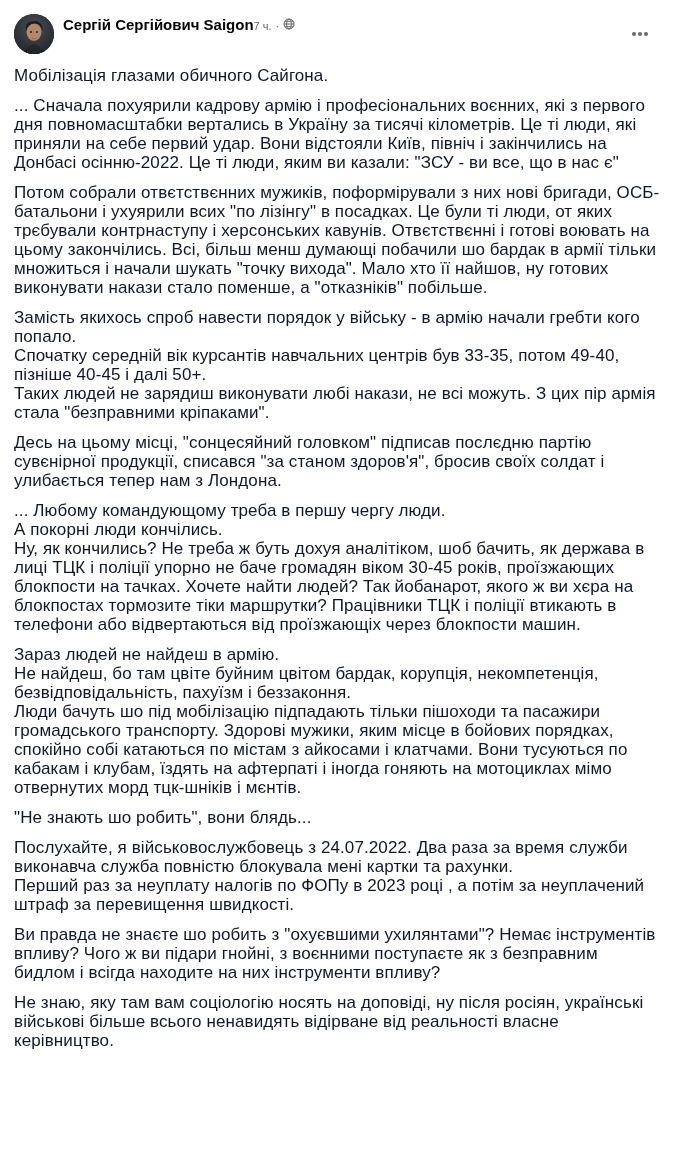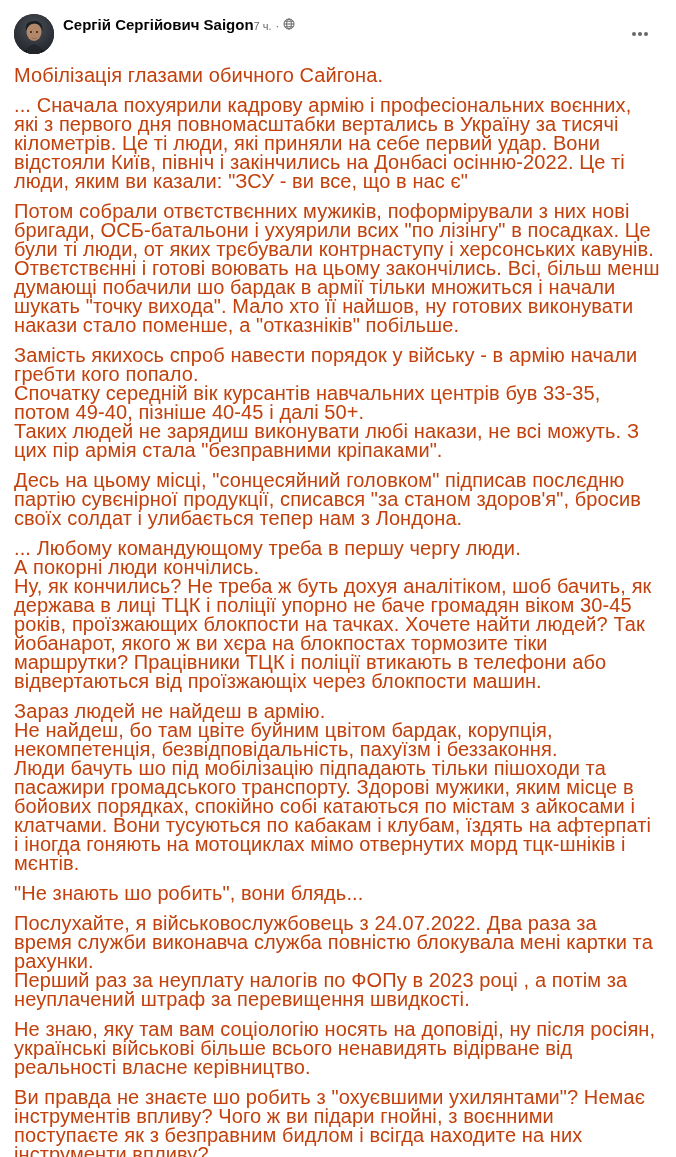--- a/index.html
+++ b/index.html
@@ -69,23 +69,23 @@
     width: 32px;
     height: 24px;
     display: flex;
     align-items: center;
     justify-content: center;
     cursor: pointer;
     border-radius: 50%;
   }
   .post-body p {
     margin: 0 0 11px 0;
-    font-size: 20px;
+    font-size: 17px;
     line-height: 19px;
-    color: #c2410c;
+    color: #0f172a;
     white-space: pre-line;
     letter-spacing: 0.1px;
   }
   .post-body p.divider {
     letter-spacing: 0;
   }
 </style>
 </head>
 <body>
 
@@ -150,17 +150,17 @@
     <p>Десь на цьому місці, "сонцесяйний головком" підписав послєдню партію сувєнірної продукції, списався "за станом здоров'я", бросив своїх солдат і улибається  тепер нам з Лондона.</p>
     <p>... Любому командующому треба в першу чергу  люди.
 А покорні люди кончілись.
 Ну, як кончились? Не треба ж буть дохуя аналітіком, шоб бачить, як держава в лиці ТЦК і поліції упорно не баче громадян віком 30-45 років, проїзжающих блокпости на тачках. Хочете найти людей? Так йобанарот, якого ж ви хєра на блокпостах тормозите тіки маршрутки? Працівники ТЦК і поліції втикають в телефони або відвертаються від проїзжающіх через блокпости машин.</p>
     <p>Зараз людей не найдеш в армію.
 Не найдеш, бо там цвіте буйним цвітом бардак, корупція, некомпетенція, безвідповідальність, пахуїзм і беззаконня.
 Люди бачуть шо під мобілізацію підпадають тільки пішоходи та пасажири громадського транспорту. Здорові мужики, яким місце в бойових порядках, спокійно собі катаються по містам з айкосами і клатчами. Вони тусуються по кабакам і клубам, їздять на афтерпаті і іногда гоняють на мотоциклах мімо отвернутих морд тцк-шніків і мєнтів.</p>
     <p>"Не знають шо робить", вони блядь...</p>
     <p>Послухайте, я військовослужбовець з 24.07.2022. Два раза за время служби виконавча служба повністю блокувала мені  картки та рахунки.
 Перший раз за неуплату налогів по ФОПу в 2023 році , а потім за неуплачений штраф за перевищення швидкості.</p>
+    <p>Ви правда не знаєте шо робить з "охуєвшими ухилянтами"? Немає інструментів впливу? Чого ж ви підари гнойні, з воєнними поступаєте як з безправним бидлом і всігда находите на них інструменти впливу?</p>
     <p>Не знаю, яку там вам соціологію носять на доповіді, ну після росіян, українські військові більше всього ненавидять відірване від реальності власне керівництво.</p>
-    <p>Ви правда не знаєте шо робить з "охуєвшими ухилянтами"? Немає інструментів впливу? Чого ж ви підари гнойні, з воєнними поступаєте як з безправним бидлом і всігда находите на них інструменти впливу?</p>
   </div>
 
 </div>
 
 </body></html>

